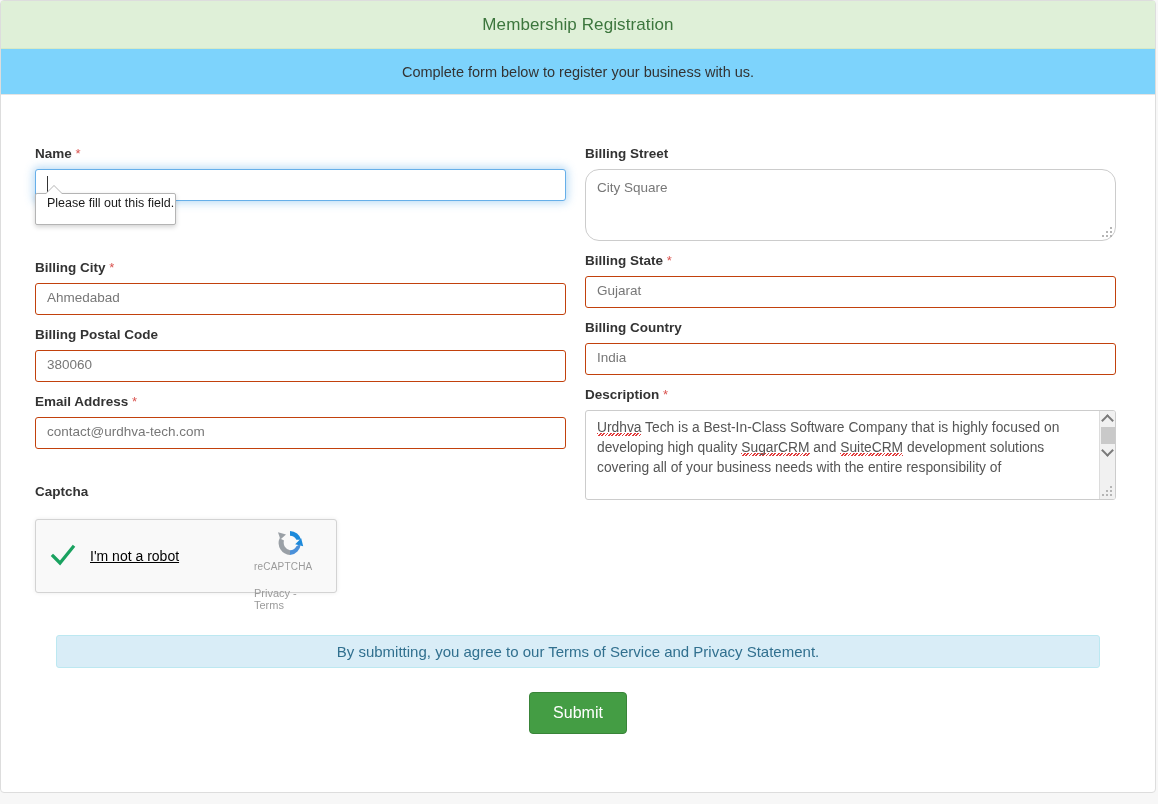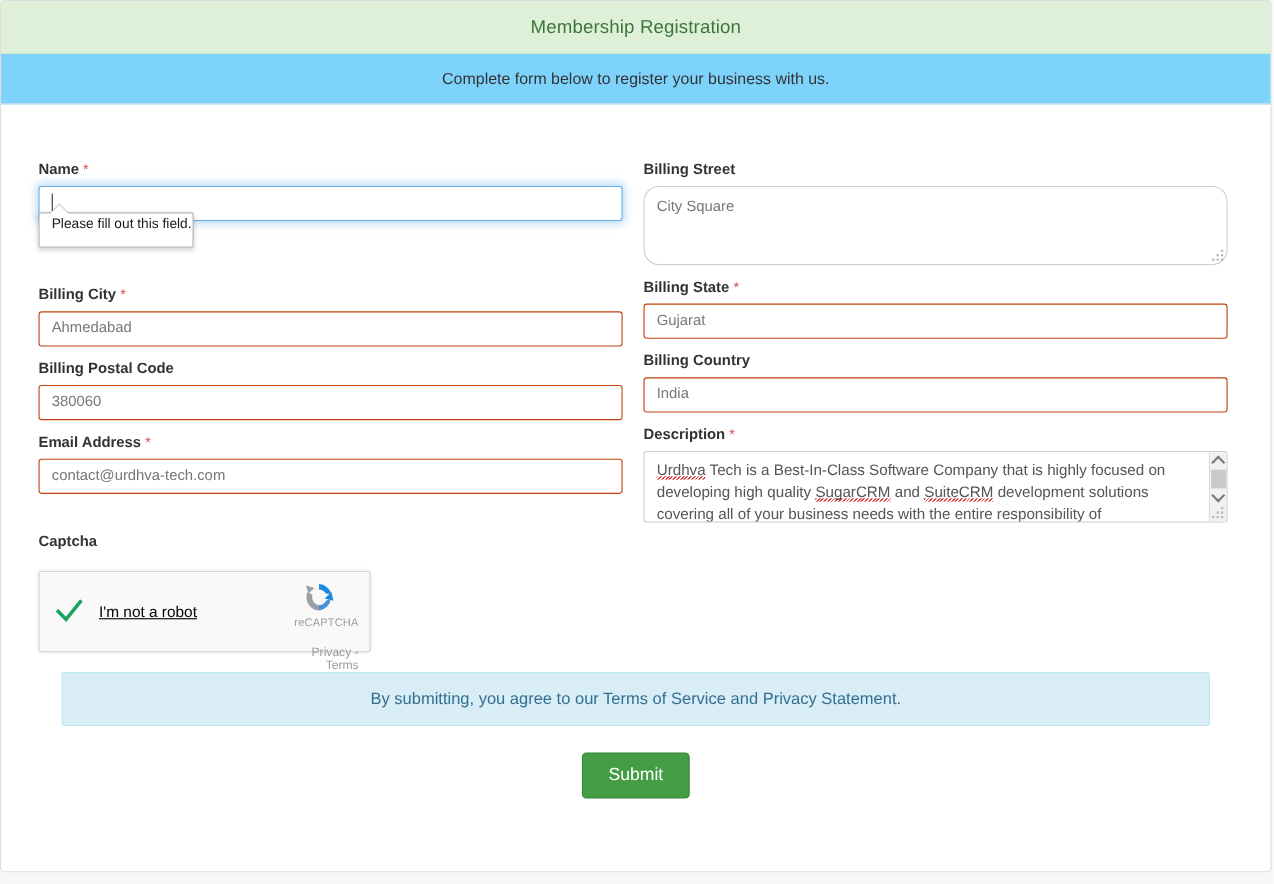--- a/index.html
+++ b/index.html
@@ -152,21 +152,21 @@
     position: absolute;
     width: 2px;
     height: 2px;
     background: #b5b5b5;
   }
 
   
   .desc-wrap {
     position: relative;
     width: 100%;
-    height: 65px;
+    height: 90px;
     box-sizing: border-box;
     border: 1px solid #cccccc;
     border-radius: 3px;
     background: #ffffff;
     overflow: hidden;
     padding-left: 16px;
   }
   .desc-text {
     position: absolute;
     left: 0; top: 0;
@@ -294,39 +294,39 @@
   }
   .captcha-label {
     font-size: 14px;
     color: #000000;
   }
   .recap-logo {
     position: absolute;
     right: 10px;
     top: 7px;
     width: 72px;
-    text-align: right;
+    text-align: left;
   }
   .recap-mark { width: 32px; height: 32px; margin: 0 auto; display:block; }
   .recap-name {
     font-size: 10px;
     color: #9b9b9b;
     margin-top: 2px;
     letter-spacing: 0.2px;
   }
   .recap-links {
     font-size: 11px;
     color: #9b9b9b;
     margin-top: 15px;
   }
 
   
   .alert {
-    margin: 18px 21px 0 21px;
-    height: 49px;
+    margin: 42px 21px 0 21px;
+    height: 33px;
     background: #d9edf7;
     border: 1px solid #bce8f1;
     border-radius: 3px;
     display: flex;
     align-items: center;
     justify-content: center;
     box-sizing: border-box;
   }
   .alert-text {
     font-size: 15px;

